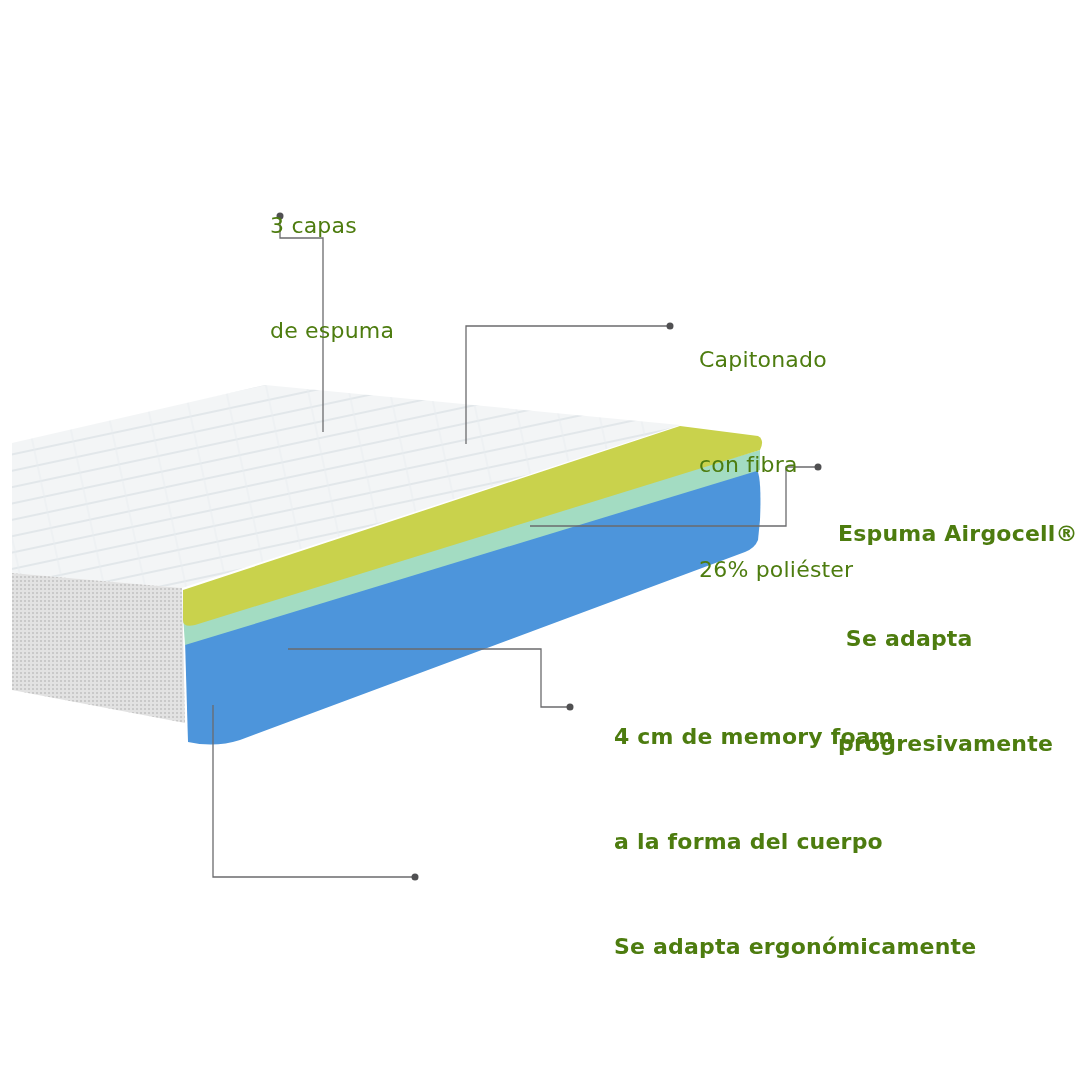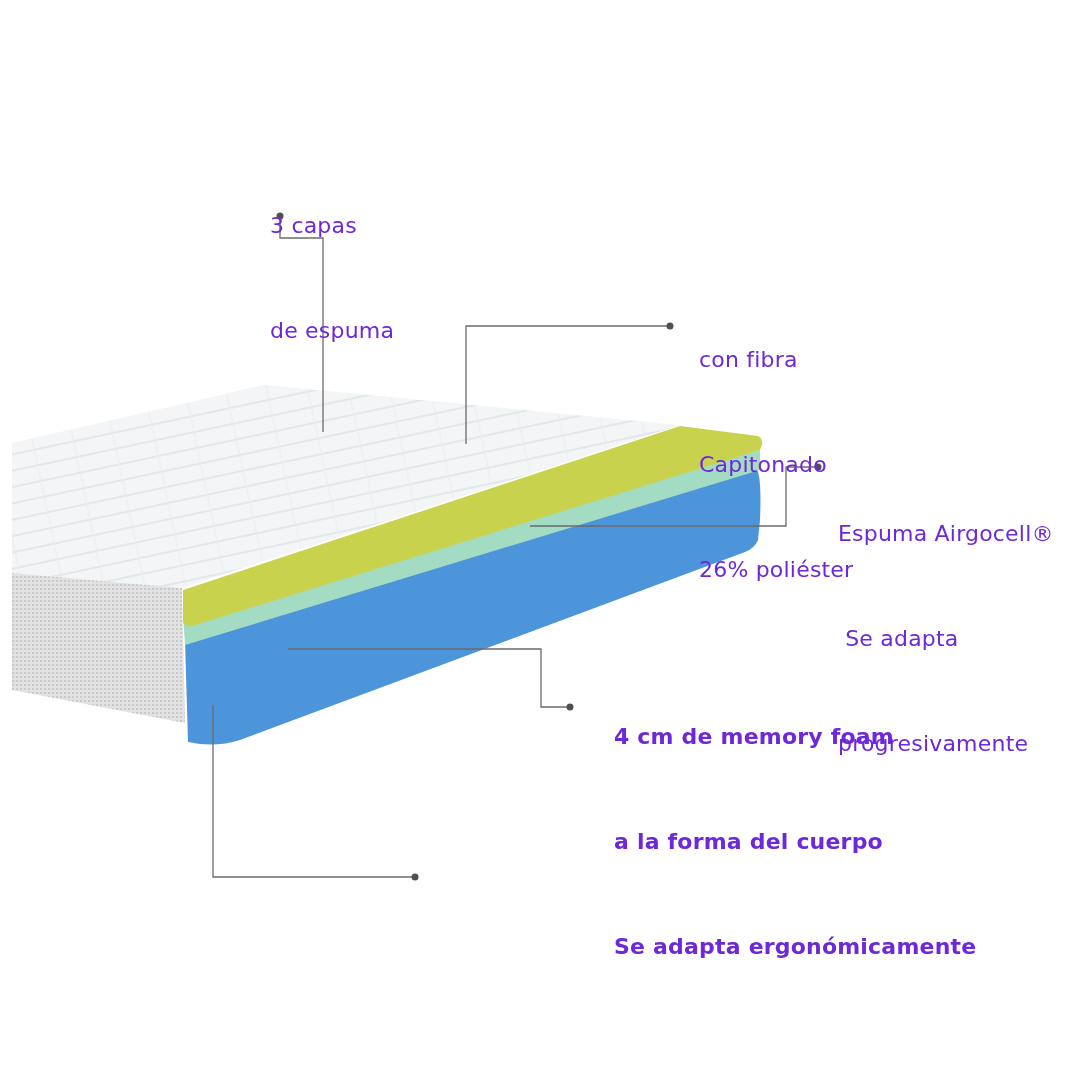--- a/index.html
+++ b/index.html
@@ -1,17 +1,17 @@
 <!DOCTYPE html>
 <html><head>
 <meta charset="utf-8">
 <style>
   html, body { margin: 0; padding: 0; background: #ffffff; }
   body { width: 1090px; height: 1090px; position: relative; overflow: hidden; font-family: "DejaVu Sans", sans-serif; }
-  .label { position: absolute; color: #6d28d9; font-size: 22px; line-height: 35px; white-space: pre; letter-spacing: 0.2px; }
+  .label { position: absolute; color: #4d7c0f; font-size: 22px; line-height: 35px; white-space: pre; letter-spacing: 0.2px; }
   .label div { white-space: pre; }
   svg.art { position: absolute; left: 0; top: 0; }
 </style>
 </head>
 <body>
 
 <svg class="art" width="1090" height="1090" viewBox="0 0 1090 1090">
   <defs>
     <pattern id="quilt" width="40" height="16" patternUnits="userSpaceOnUse" patternTransform="rotate(-12)">
       <rect width="40" height="16" fill="#f3f5f6"></rect>
@@ -49,26 +49,26 @@
     <circle cx="415" cy="877" r="3.5"></circle>
   </g>
 </svg>
 
 <div class="label" style="left:270px; top:138px;">
   <div>3 capas</div>
   <div>de espuma</div>
 </div>
 
 <div class="label" style="left:699px; top:272px;">
+  <div>Capitonado</div>
   <div>con fibra</div>
-  <div>Capitonado</div>
   <div>26% poliéster</div>
 </div>
 
-<div class="label" style="left:838px; top:446px;">
+<div class="label" style="left:838px; top:446px;font-weight:bold;">
   <div>Espuma Airgocell®</div>
   <div> Se adapta</div>
   <div>progresivamente</div>
 </div>
 
 <div class="label" style="left:614px; top:649px;font-weight:bold;">
   <div>4 cm de memory foam</div>
   <div>a la forma del cuerpo</div>
   <div>Se adapta ergonómicamente</div>
 </div>

